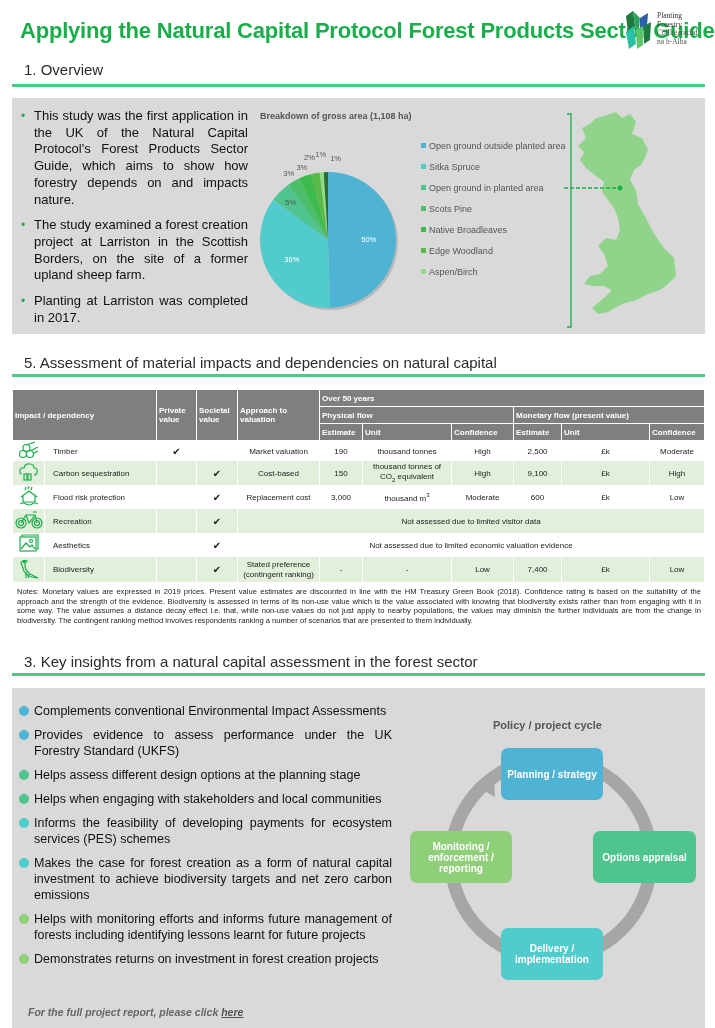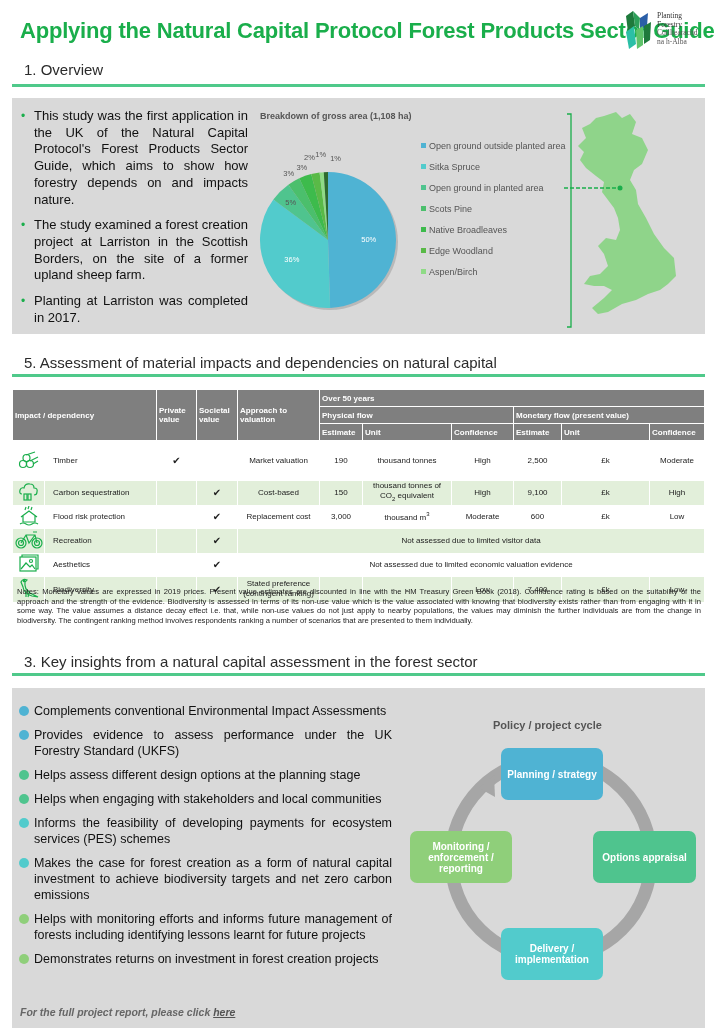--- a/index.html
+++ b/index.html
@@ -37,21 +37,21 @@
   table.assess td.name { text-align: left; padding-left: 8px; }
   table.assess td.ic { width: 32px; padding: 0; }
   .tick { color: #1aae4b; font-size: 10px; }
 
   .notes { position: absolute; left: 17px; top: 587px; width: 684px; font-size: 7.6px; line-height: 9.6px; color: #222; text-align: justify; }
 
   
   .ins-list { position: absolute; left: 19px; top: 703px; width: 373px; list-style: none; }
   .ins-list li { position: relative; padding-left: 15px; font-size: 12.5px; line-height: 16px; text-align: justify; color: #111; margin-bottom: 8px; }
   .ins-list li .bullet { position: absolute; left: 0; top: 3px; width: 10px; height: 10px; border-radius: 50%; }
-  .report-link { position: absolute; left: 20px; top: 1006px; font-size: 10.5px; font-style: italic; font-weight: bold; color: #666; }
+  .report-link { position: absolute; left: 28px; top: 1006px; font-size: 10.5px; font-style: italic; font-weight: bold; color: #666; }
   .report-link a { color: #555; text-decoration: underline; }
 
   .cycle-title { position: absolute; left: 493px; top: 719px; font-size: 11px; font-weight: bold; color: #555; }
   .cbox { position: absolute; border-radius: 7px; color: #fff; font-weight: bold; font-size: 10px; line-height: 11px; text-align: center; display: flex; align-items: center; justify-content: center; }
 </style>
 </head>
 <body>
 
 <div class="title">Applying the Natural Capital Protocol Forest Products Sector Guide</div>
 <div class="logo">
@@ -162,21 +162,21 @@
     <tr style="height:17px;">
       <th style="width:43px;">Estimate</th>
       <th style="width:89px;">Unit</th>
       <th style="width:62px;">Confidence</th>
       <th style="width:48px;">Estimate</th>
       <th style="width:88px;">Unit</th>
       <th>Confidence</th>
     </tr>
   </thead>
   <tbody>
-    <tr class="plain" style="height:40px;">
+    <tr class="plain" style="height:20px;">
       <td class="ic">
         <svg width="22" height="18" viewBox="0 0 22 18">
             <g fill="none" stroke="#1aae4b" stroke-width="1.2">
               <circle cx="5" cy="13" r="3.5"></circle>
               <circle cx="12" cy="13" r="3.5"></circle>
               <circle cx="8.5" cy="7" r="3.5"></circle>
               <path d="M8 4 L17 1 M12 10 L20 6 M15 13 L20 10"></path>
             </g>
           </svg>
       </td>

